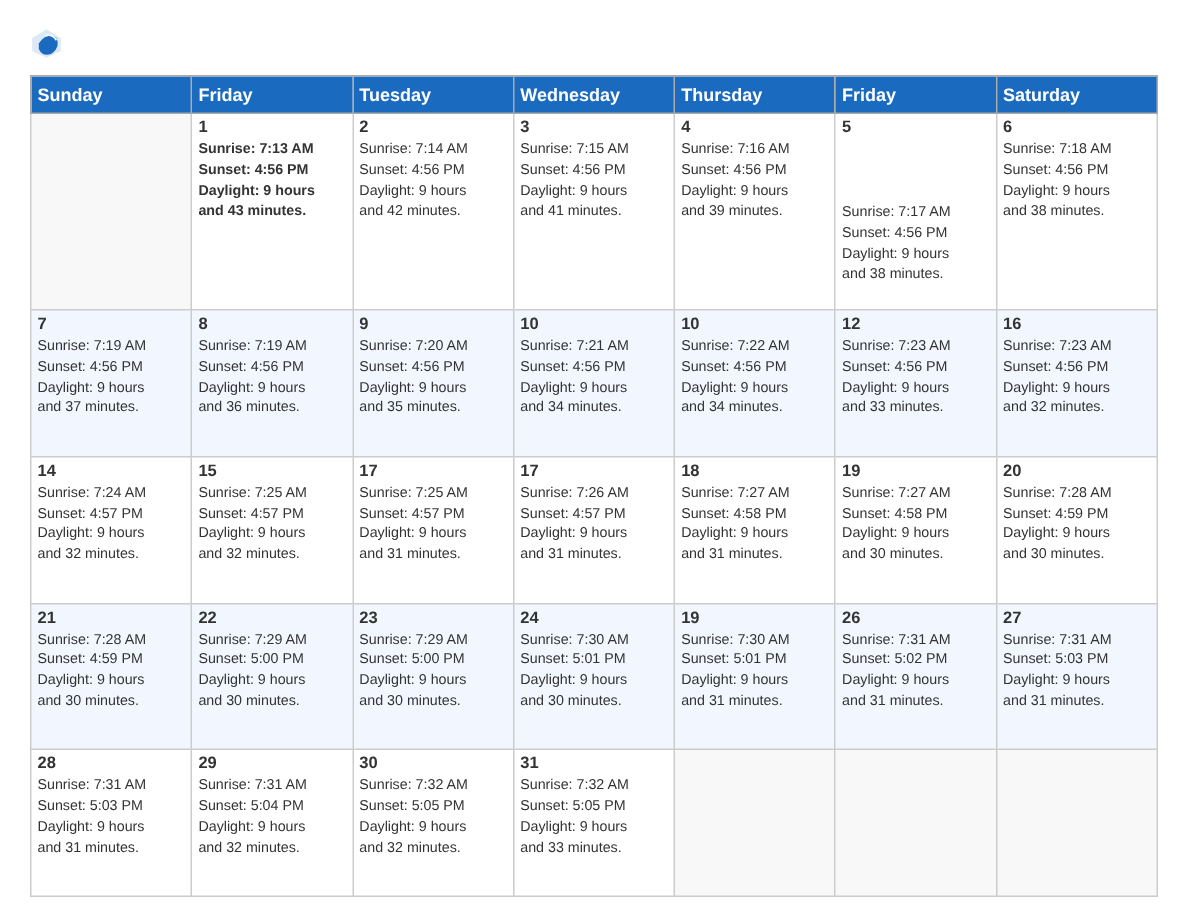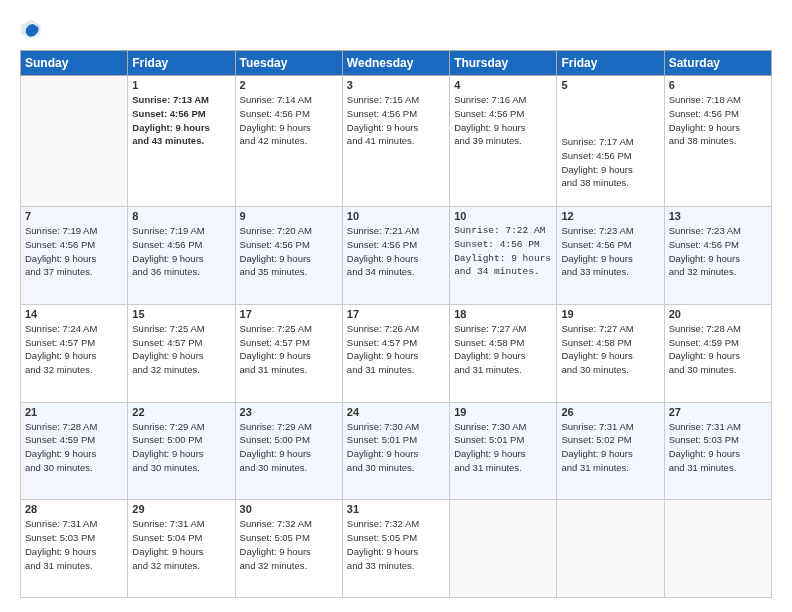--- a/index.html
+++ b/index.html
@@ -197,34 +197,34 @@
           </td>
           <td>
             <span class="day-number">10</span>
             <div class="day-info" style="white-space: pre-line;">Sunrise: 7:21 AM
 Sunset: 4:56 PM
 Daylight: 9 hours
 and 34 minutes.</div>
           </td>
           <td>
             <span class="day-number">10</span>
-            <div class="day-info" style="white-space: pre-line; font-family: Liberation Mono, monospace;">Sunrise: 7:22 AM
+            <div class="day-info" style="white-space: pre-line;">Sunrise: 7:22 AM
 Sunset: 4:56 PM
 Daylight: 9 hours
 and 34 minutes.</div>
           </td>
           <td>
             <span class="day-number">12</span>
             <div class="day-info" style="white-space: pre-line;">Sunrise: 7:23 AM
 Sunset: 4:56 PM
 Daylight: 9 hours
 and 33 minutes.</div>
           </td>
           <td>
-            <span class="day-number">13</span>
+            <span class="day-number">16</span>
             <div class="day-info" style="white-space: pre-line;">Sunrise: 7:23 AM
 Sunset: 4:56 PM
 Daylight: 9 hours
 and 32 minutes.</div>
           </td>
         </tr>
         <tr class="row-even">
           <td>
             <span class="day-number">14</span>
             <div class="day-info" style="white-space: pre-line;">Sunrise: 7:24 AM

